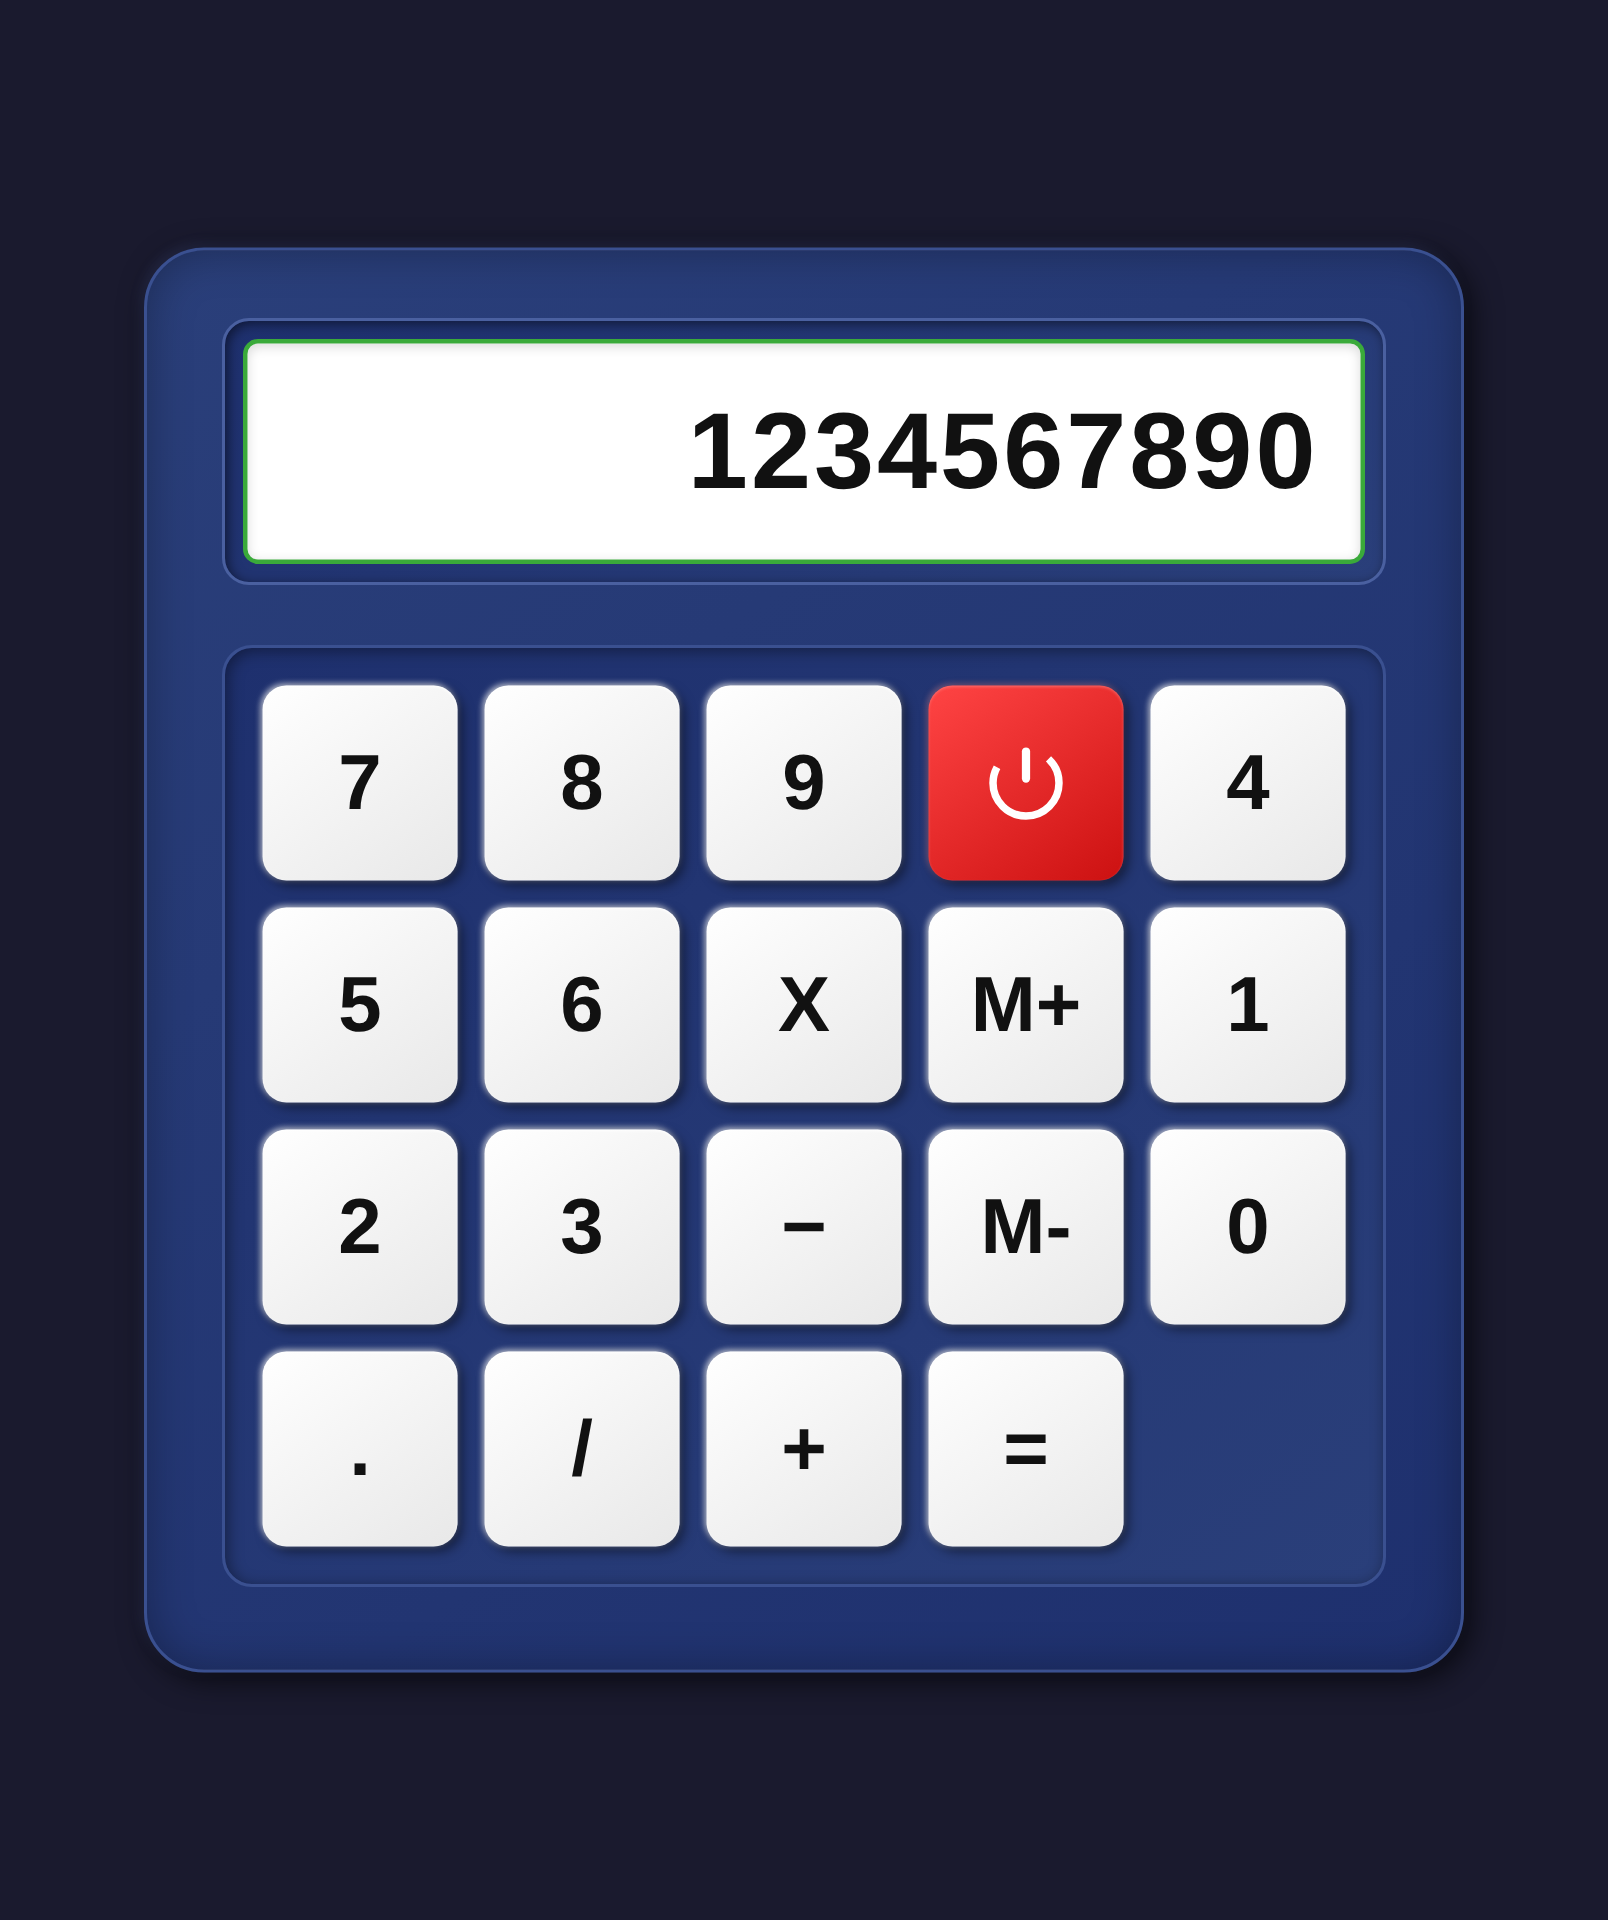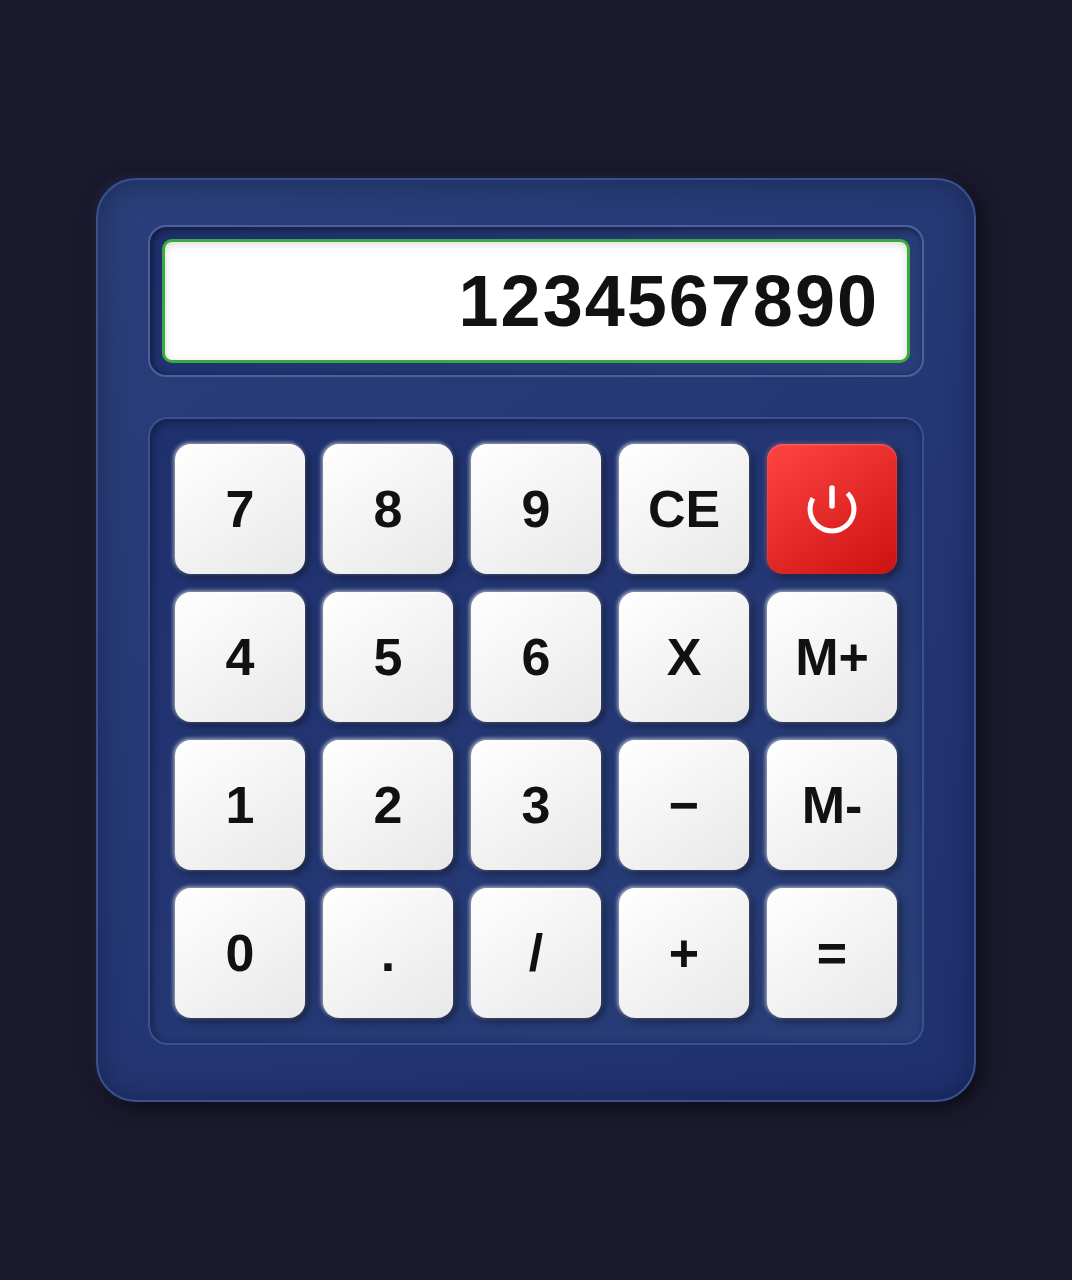--- a/index.html
+++ b/index.html
@@ -32,21 +32,21 @@
       padding: 12px;
       margin-bottom: 40px;
       border: 2px solid #4a60a0;
       box-shadow: inset 2px 2px 8px rgba(0,0,0,0.5);
     }
 
     .display {
       background: white;
       border-radius: 10px;
       border: 3px solid #3aaa3a;
-      padding: 18px 28px;
+      padding: 31px 28px;
       text-align: right;
       font-size: 72px;
       font-weight: 900;
       color: #111;
       letter-spacing: 2px;
       min-height: 110px;
       display: flex;
       align-items: center;
       justify-content: flex-end;
       box-shadow: inset 0 2px 8px rgba(0,0,0,0.15);
@@ -117,23 +117,20 @@
 
       <button class="btn">
           <span>7</span>
         </button>
       <button class="btn">
           <span>8</span>
         </button>
       <button class="btn">
           <span>9</span>
         </button>
-      <button class="btn">
-          <span>CE</span>
-        </button>
       <button class="btn btn-power">
         <svg class="power-icon" viewBox="0 0 62 62" fill="none" xmlns="http://www.w3.org/2000/svg">
           <circle cx="31" cy="31" r="22" stroke="white" stroke-width="5" fill="none" stroke-dasharray="100 40" stroke-dashoffset="20"></circle>
           <line x1="31" y1="10" x2="31" y2="28" stroke="white" stroke-width="5.5" stroke-linecap="round"></line>
         </svg>
       </button>
 
       <button class="btn">
           <span>4</span>
         </button>

